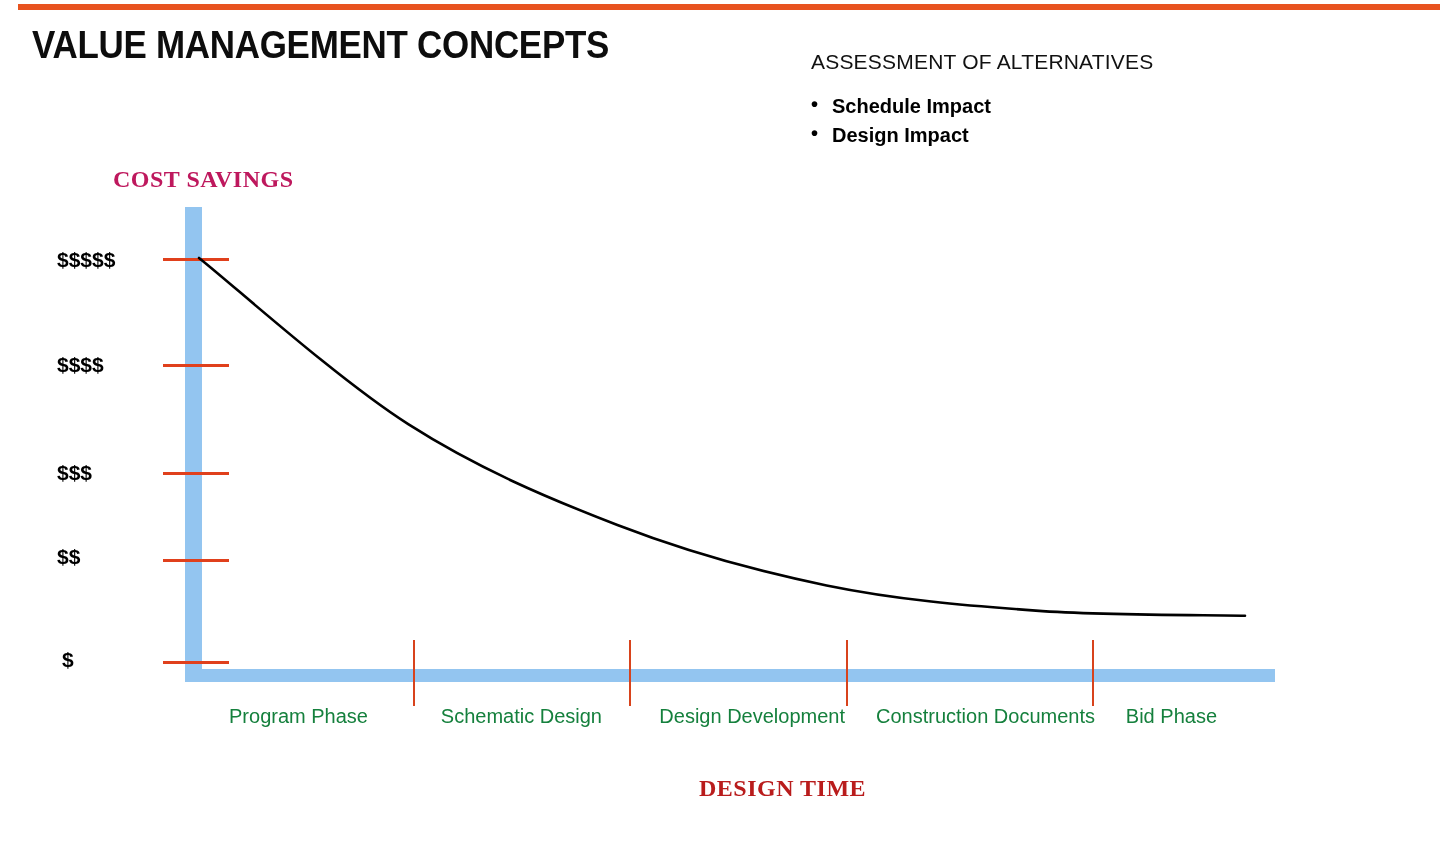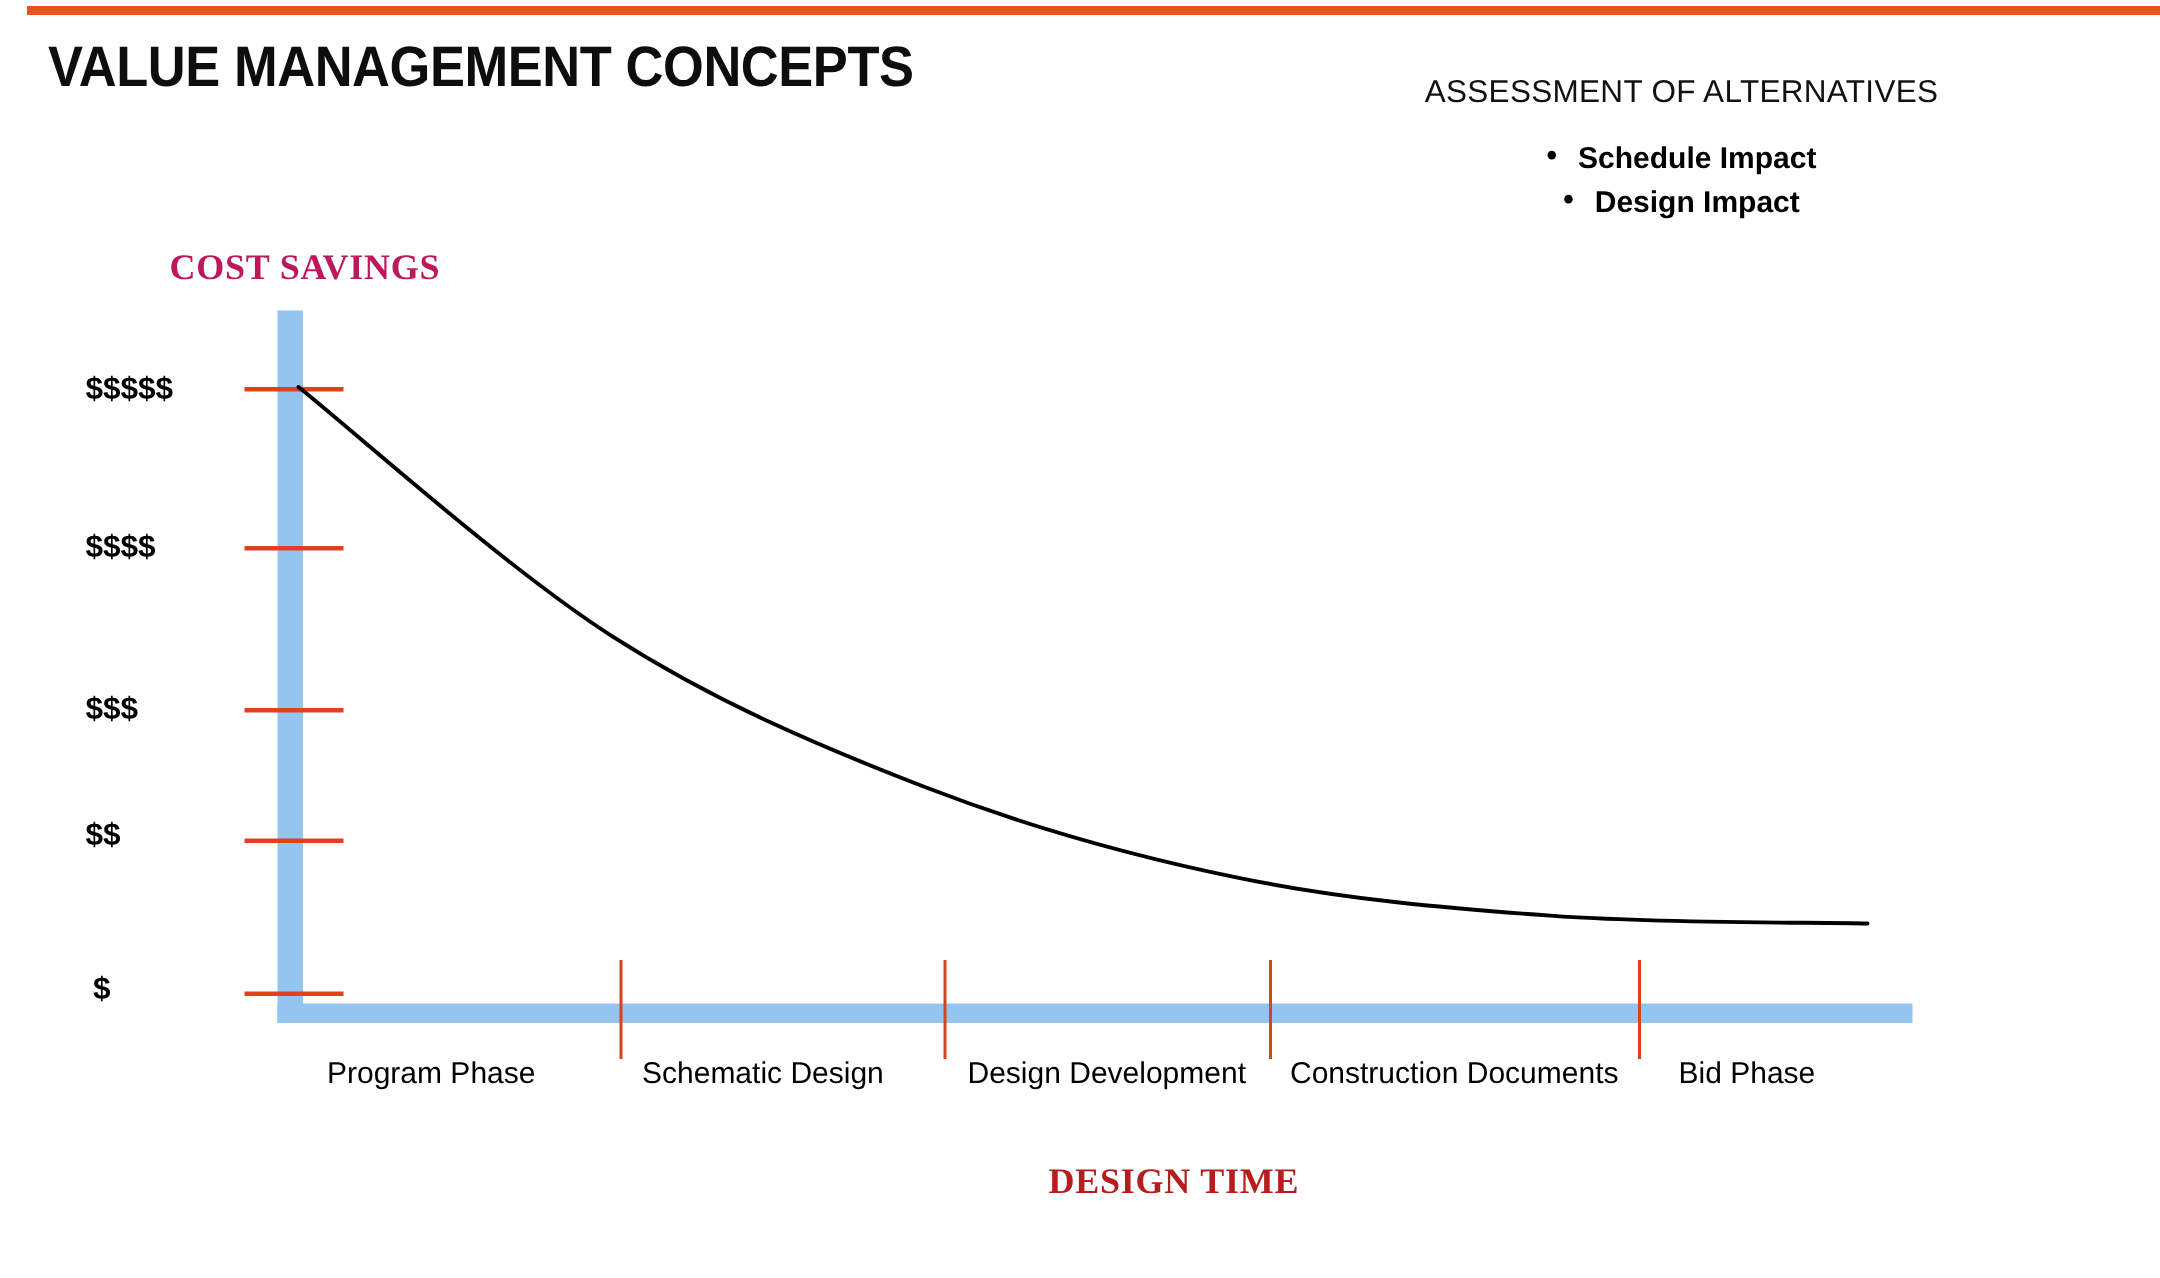--- a/index.html
+++ b/index.html
@@ -45,21 +45,21 @@
     transform-origin: left top;
     white-space: nowrap;
   }
 
   
   .assessment {
     position: absolute;
     right: 36px;
     top: 50px;
     width: 620px;
-    text-align: center;
+    text-align: left;
     color: #000000;
   }
   .assessment-heading {
     font-family: "Liberation Sans", sans-serif;
     font-size: 21px;
     font-weight: 500;
     letter-spacing: 0.2px;
     color: #111;
     margin-bottom: 18px;
     white-space: nowrap;
@@ -162,22 +162,22 @@
     width: 2px;
     height: 66px;
     background: #D8431C;
   }
   
   .phase-label {
     position: absolute;
     top: 705px;
     font-family: "Liberation Sans", sans-serif;
     font-size: 20px;
-    color: #000000;
-    text-align: left;
+    color: #15803d;
+    text-align: right;
     white-space: nowrap;
   }
 
   
   .curve-svg {
     position: absolute;
     left: 0;
     top: 0;
     width: 1440px;
     height: 852px;

